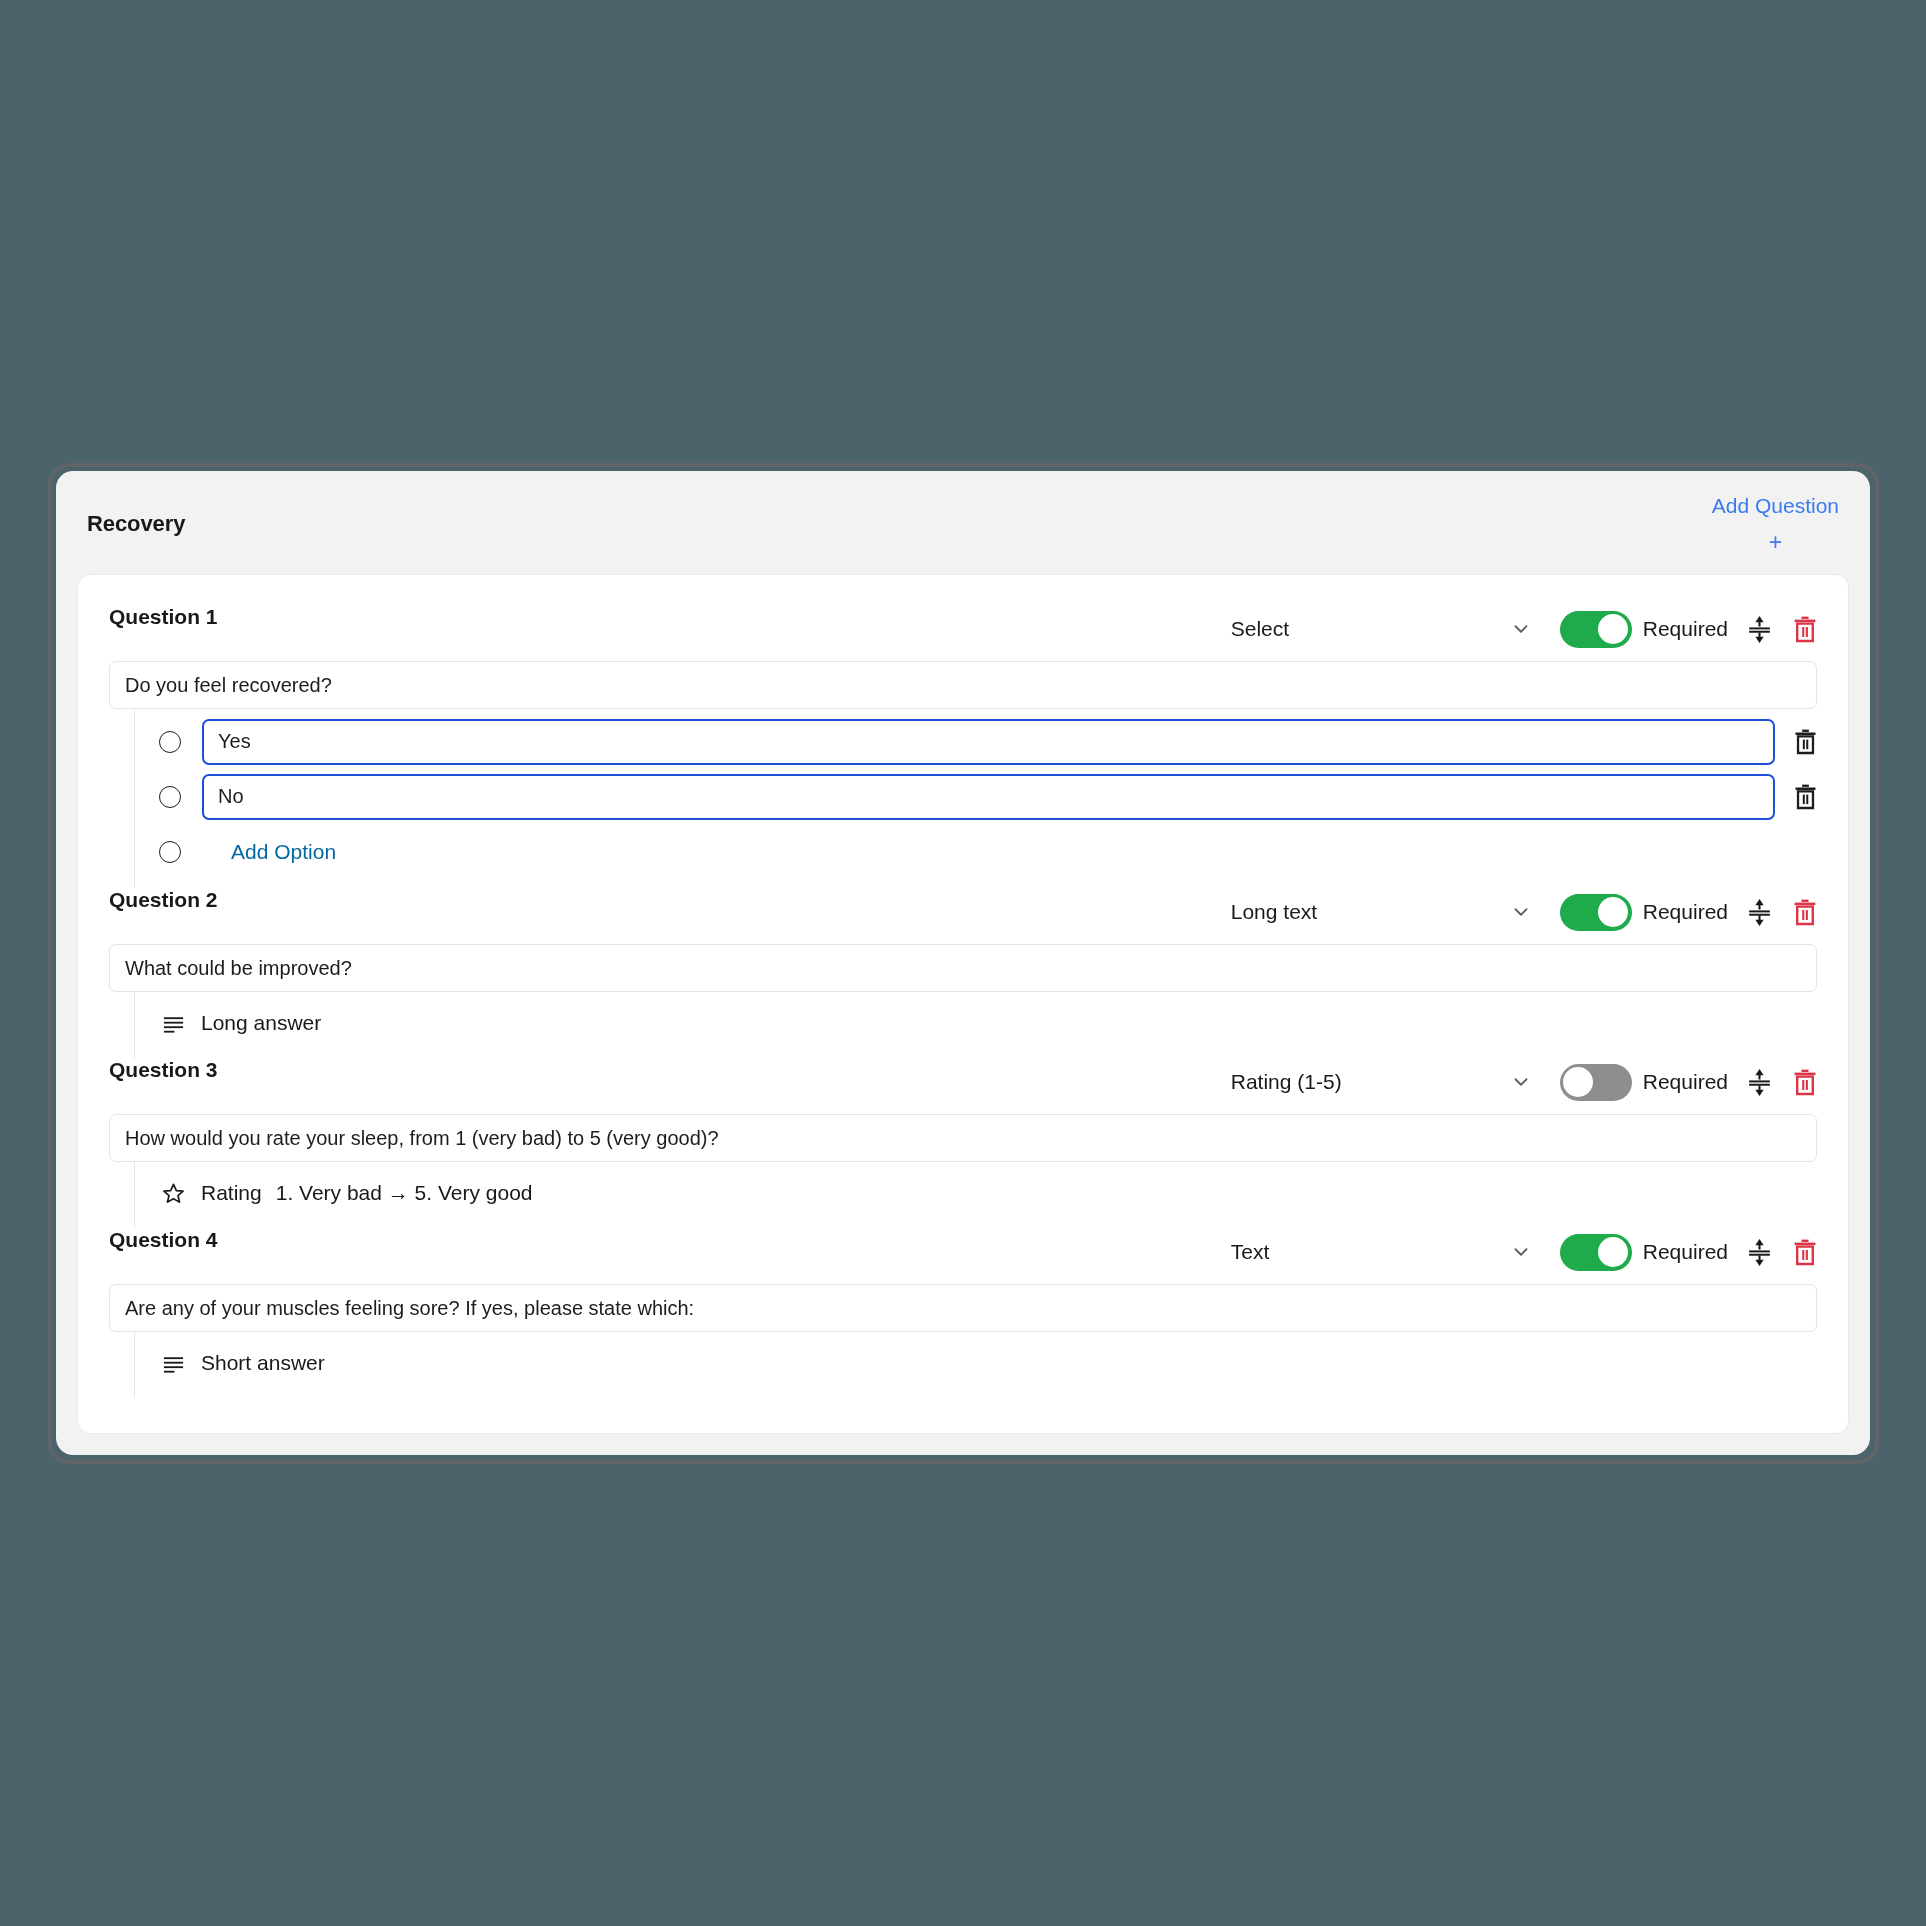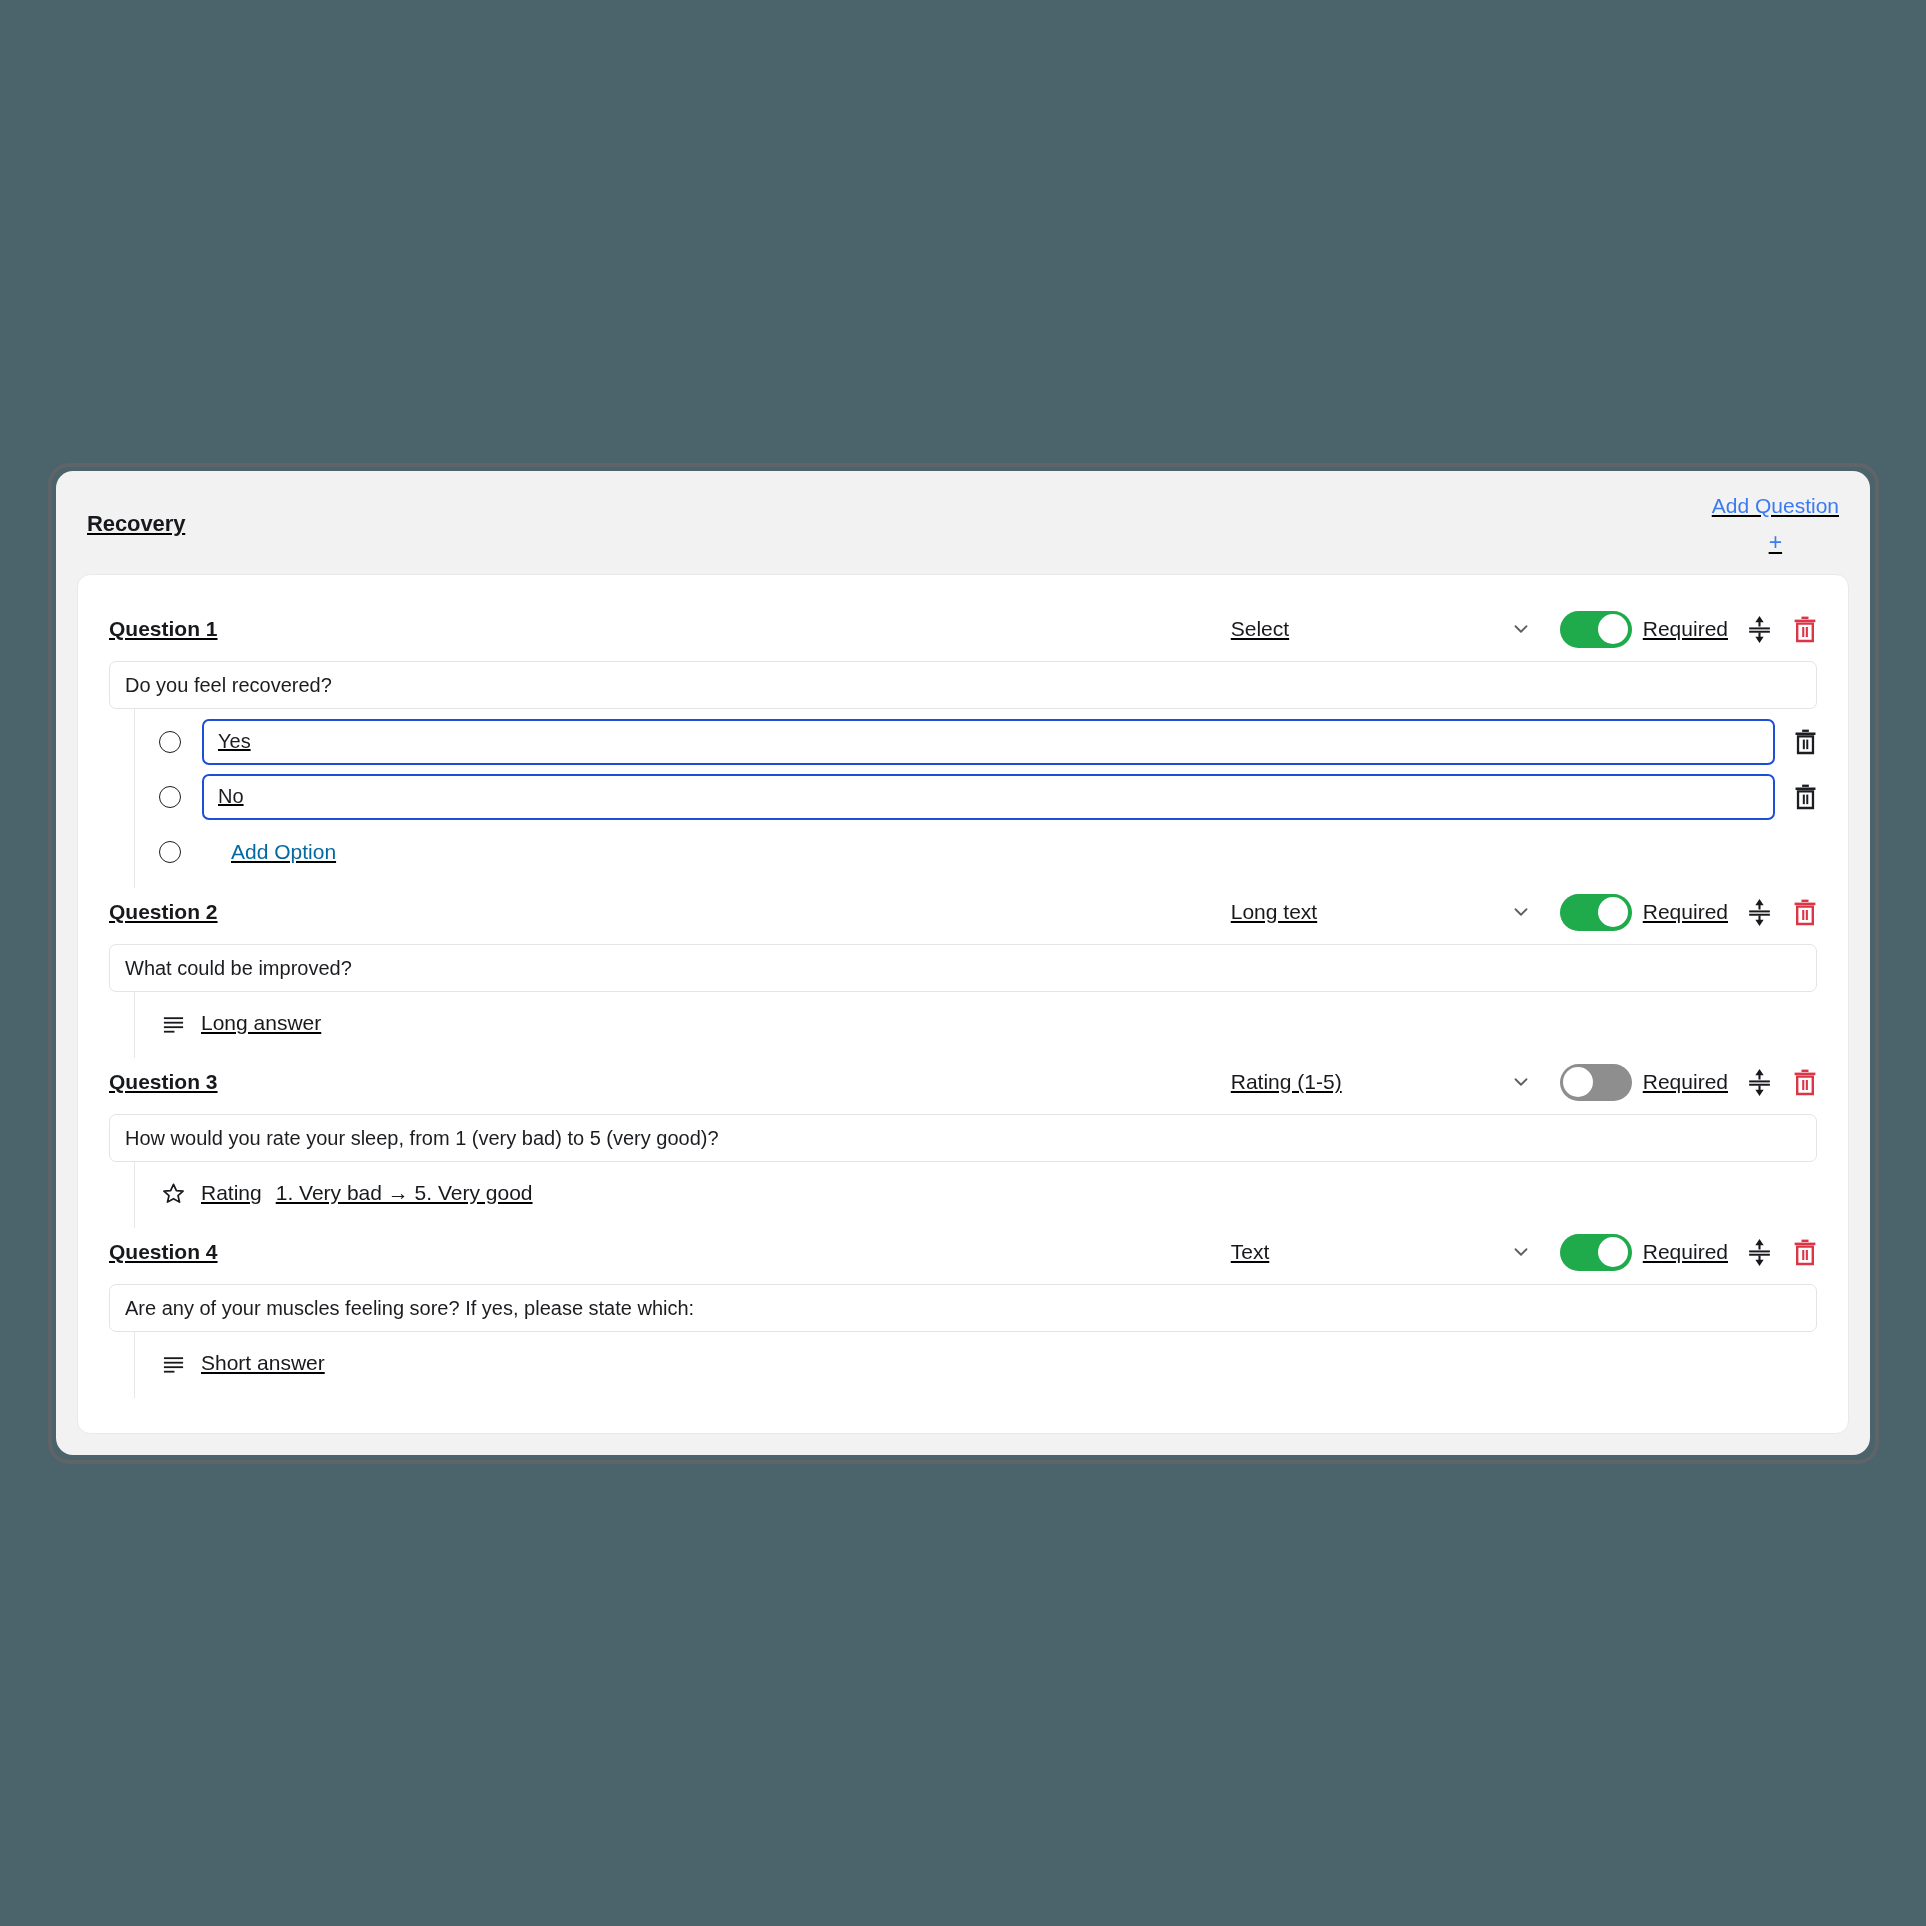--- a/index.html
+++ b/index.html
@@ -21,21 +21,20 @@
     justify-content: center;
   }
 
   
   .frame {
     width: 1831px;
     border: 4.5px solid #5e6468;
     border-radius: 21px;
     padding: 4.5px;
     background: transparent;
-    text-decoration: underline;
   }
 
   
   .card {
     background: #f2f2f2;
     border-radius: 17px;
     padding: 0;
     overflow: hidden;
   }
 
@@ -76,21 +75,20 @@
     border-radius: 13px;
     margin: 0 21px 21px 21px;
     padding: 30px 31px 35px 31px;
   }
 
   
   .question-block { }
 
   .q-header {
     display: flex;
-    align-items: center;
     height: 48px;
   }
 
   .q-label {
     font-size: 21px;
     font-weight: bold;
     color: #17191c;
     flex: 0 0 auto;
   }
 

